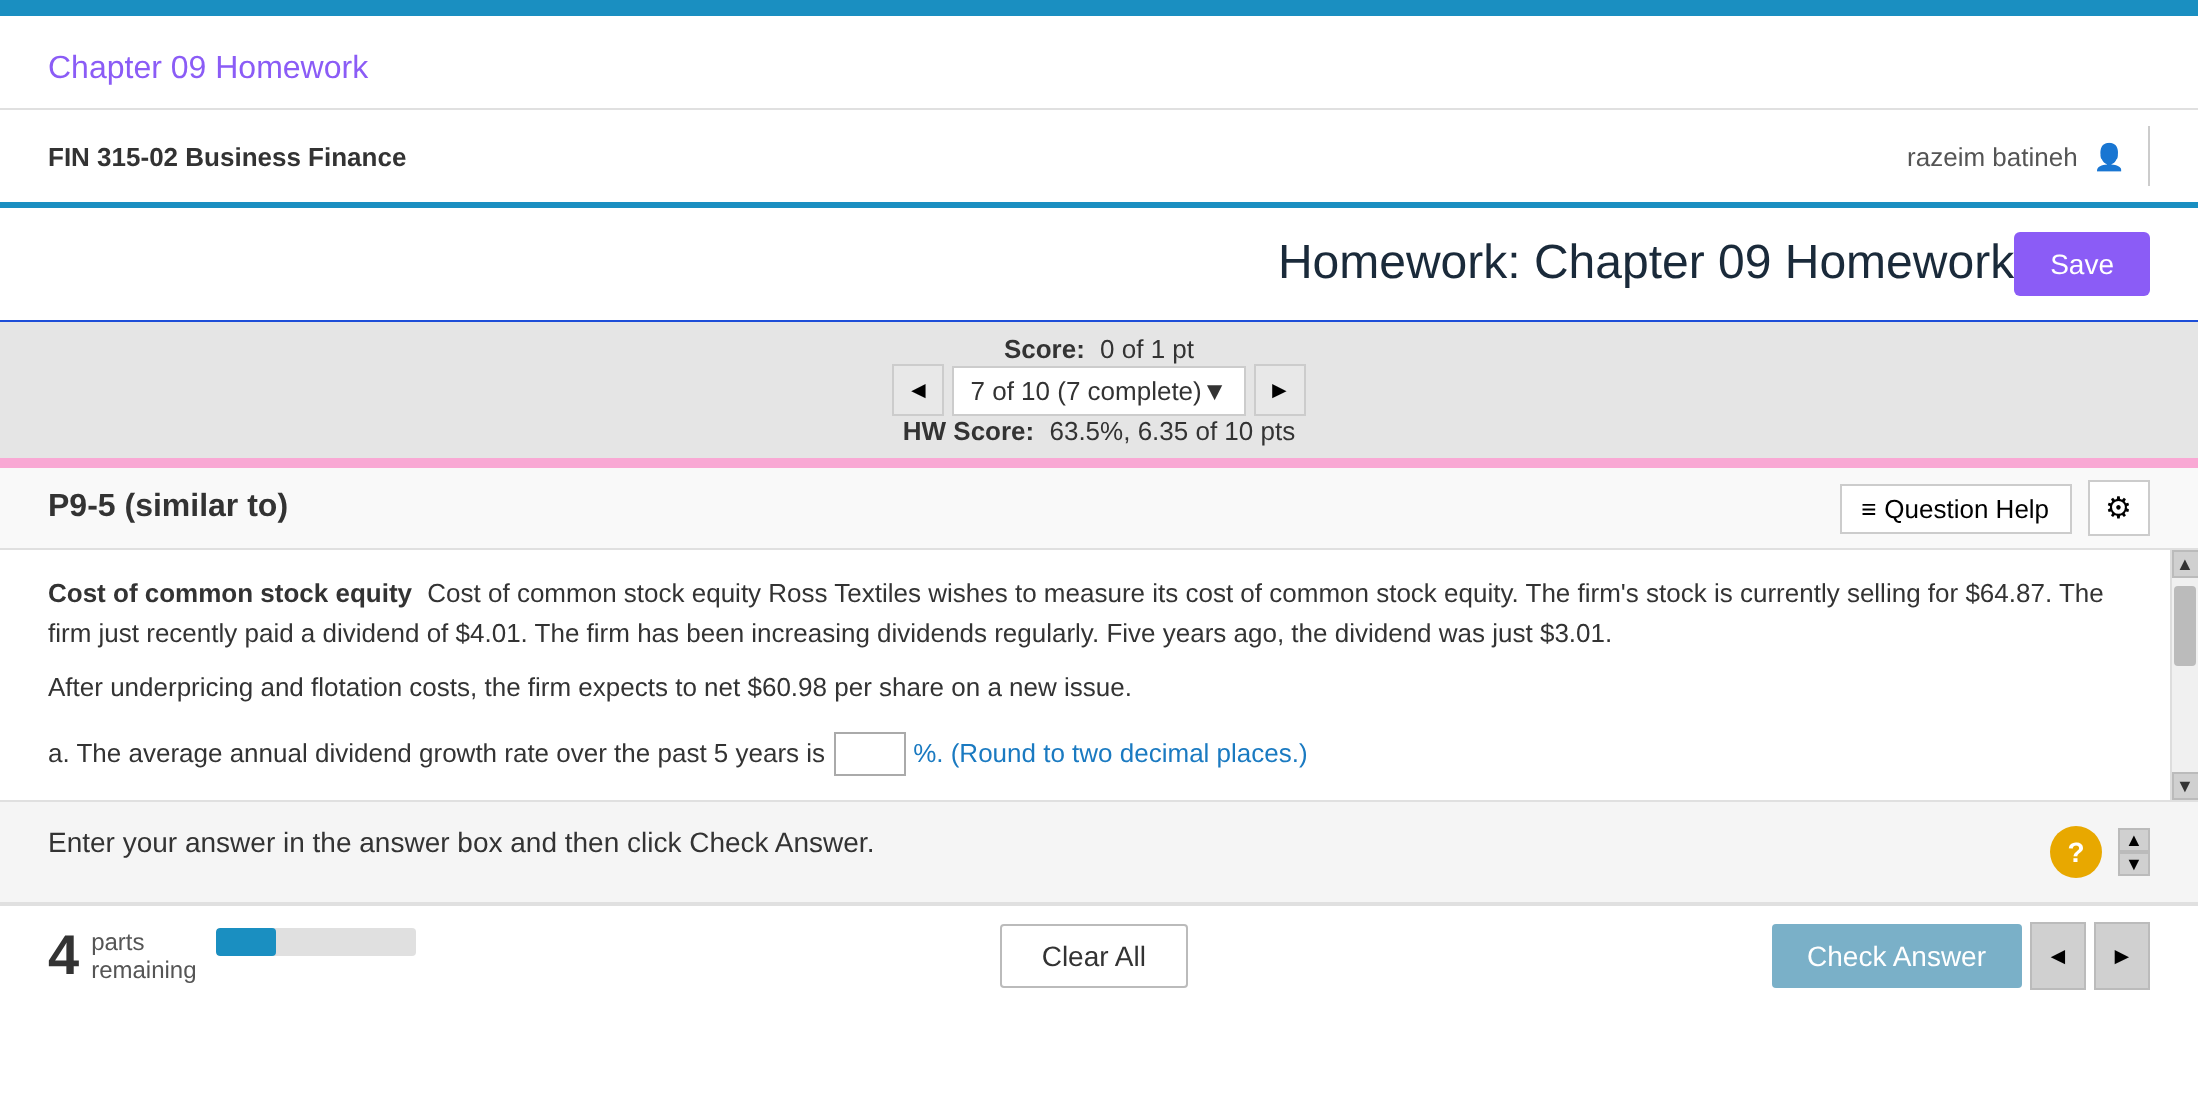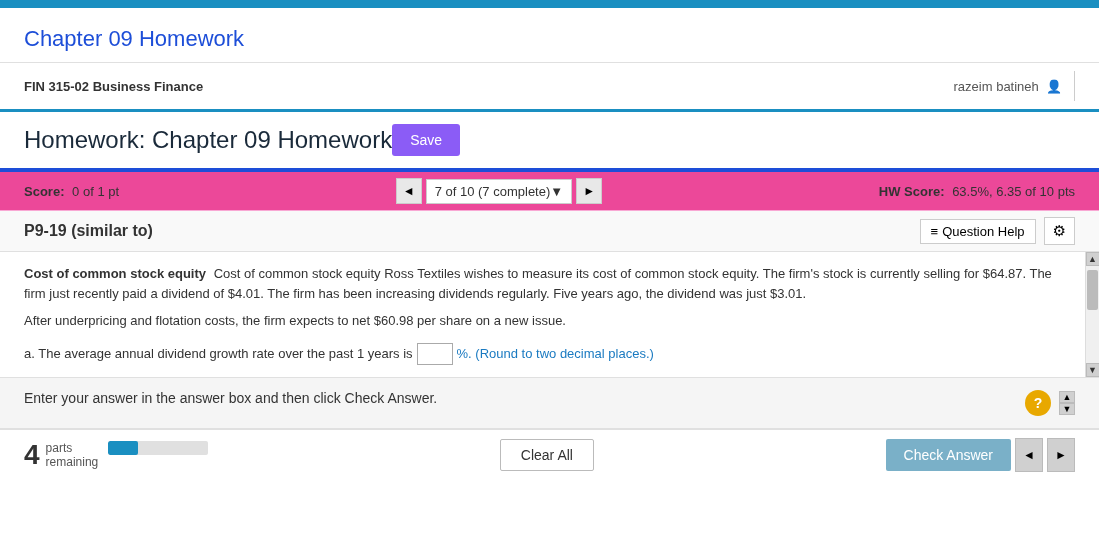--- a/index.html
+++ b/index.html
@@ -10,23 +10,23 @@
       background: #1a8fc1;
       width: 100%;
     }
 
     .page-title-area {
       padding: 18px 24px 10px 24px;
       border-bottom: 1px solid #e0e0e0;
     }
 
     .page-title {
-      font-size: 22px;
+      font-size: 16px;
       font-weight: 300;
-      color: #1d4ed8;
+      color: #8b5cf6;
     }
 
     .course-header {
       display: flex;
       align-items: center;
       justify-content: space-between;
       padding: 8px 24px;
       border-bottom: 3px solid #1a8fc1;
       background: #fff;
     }
@@ -48,24 +48,24 @@
     .divider-vert {
       width: 1px;
       height: 30px;
       background: #ccc;
       margin-left: 10px;
     }
 
     .hw-title-bar {
       display: flex;
       align-items: center;
-      justify-content: flex-start;
+      justify-content: flex-end;
       padding: 12px 24px;
       background: #fff;
-      border-bottom: 4px solid #1d4ed8;
+      border-bottom: 1px solid #1d4ed8;
     }
 
     .hw-title {
       font-size: 24px;
       font-weight: 400;
       color: #1a2a3a;
     }
 
     .save-btn {
       background: #8b5cf6;
@@ -74,22 +74,23 @@
       padding: 8px 18px;
       font-size: 14px;
       cursor: pointer;
       border-radius: 3px;
     }
 
     .score-nav-bar {
       display: flex;
       align-items: center;
       padding: 6px 24px;
-      border-bottom: 1px solid #f9a8d4;
-      background: #ec4899;
+      border-bottom: 5px solid #f9a8d4;
+      background: #e5e5e5;
+      flex-direction: column;
     }
 
     .score-label {
       font-size: 13px;
       font-weight: bold;
     }
 
     .nav-section {
       display: flex;
       align-items: center;
@@ -415,21 +416,21 @@
     </div>
     <button class="nav-btn">►</button>
   </div>
   <span class="hw-score-label">
     <span>HW Score:</span>
     <span style="font-weight:normal;margin-left:4px;">63.5%, 6.35 of 10 pts</span>
   </span>
 </div>
 
 <div class="question-header">
-  <span class="question-id">P9-19 (similar to)</span>
+  <span class="question-id">P9-5 (similar to)</span>
   <div class="question-actions">
     <button class="question-help-btn">
       <span>≡</span>
       <span>Question Help</span>
     </button>
     <button class="gear-btn">
       <span>⚙</span>
     </button>
   </div>
 </div>
@@ -442,21 +443,21 @@
     </div>
     <div class="scroll-arrow">▼</div>
   </div>
   <div class="question-text">
     <p>
       <span class="bold-label">Cost of common stock equity</span>
       <span style="margin-left:4px;">Cost of common stock equity   Ross Textiles wishes to measure its cost of common stock equity.  The firm's stock is currently selling for $64.87.  The firm just recently paid a dividend of $4.01.  The firm has been increasing dividends regularly.  Five years ago, the dividend was just $3.01.</span>
     </p>
     <p style="margin-top:8px;">After underpricing and flotation costs, the firm expects to net $60.98 per share on a new issue.</p>
     <div class="answer-line">
-      <span>a.  The average annual dividend growth rate over the past 1 years is</span>
+      <span>a.  The average annual dividend growth rate over the past 5 years is</span>
       <input class="answer-input" type="text" value="" style="">
       <span>
         <span style="color:#1a7ac1;">%. (Round to two decimal places.)</span>
       </span>
     </div>
   </div>
 </div>
 
 <div class="answer-section">
   <span>Enter your answer in the answer box and then click Check Answer.</span>

